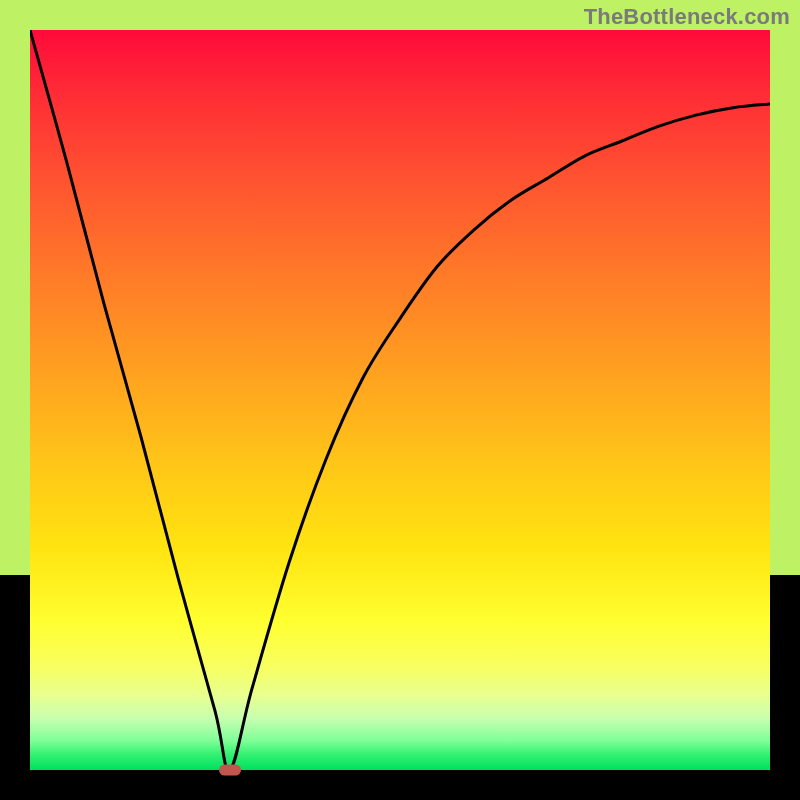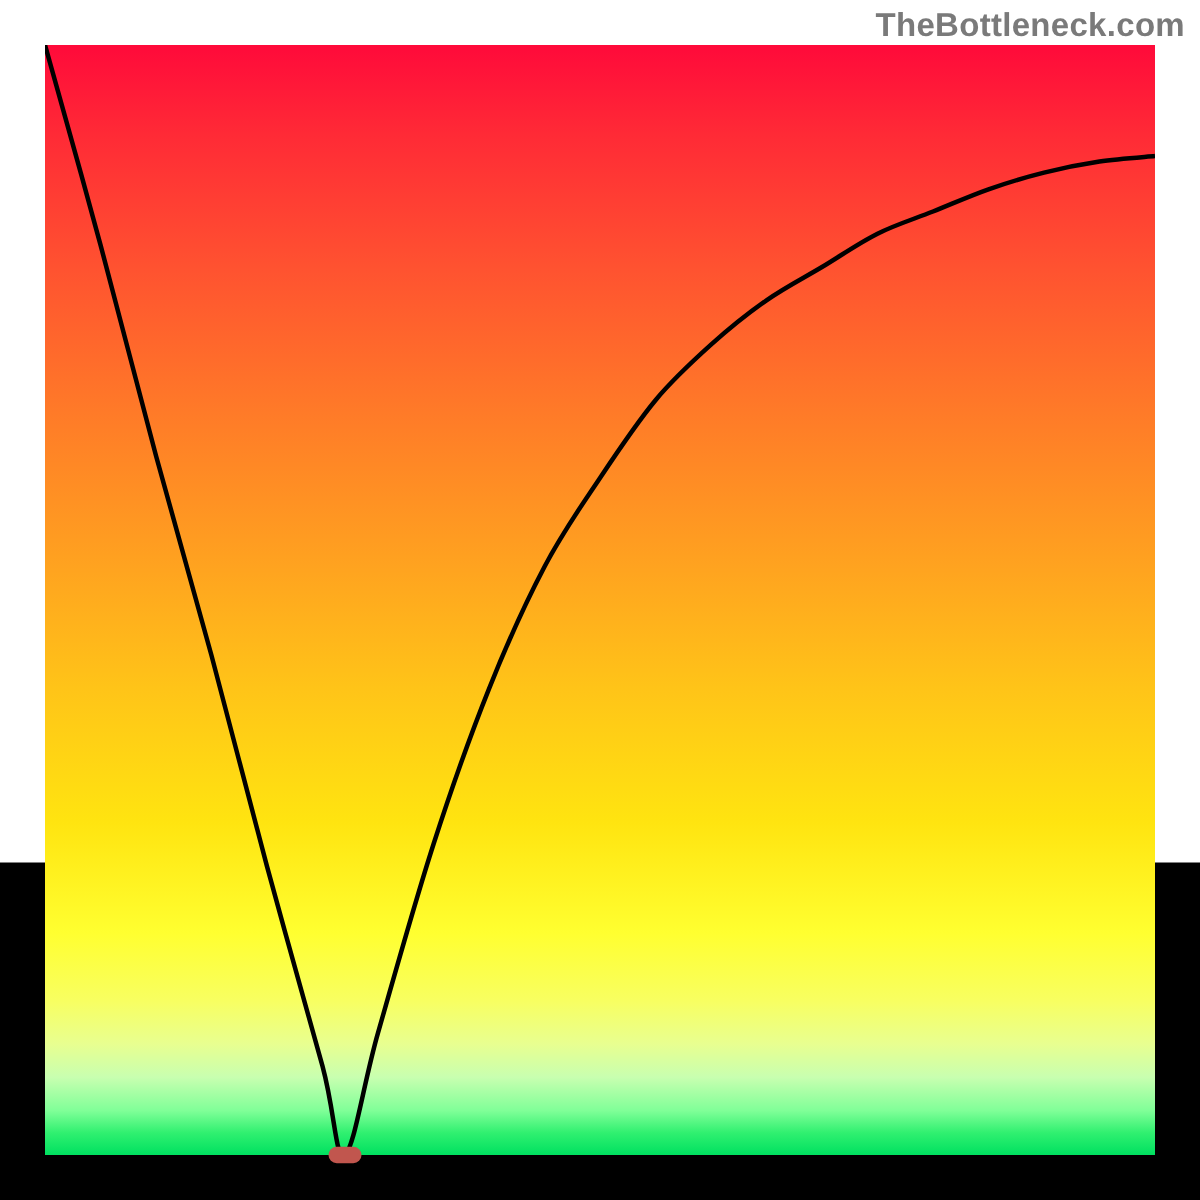--- a/index.html
+++ b/index.html
@@ -9,21 +9,21 @@
     height: 800px;
     background: #000;
     overflow: hidden;
   }
   .frame {
     position: absolute;
     top: 0;
     left: 0;
     width: 800px;
     height: 575px;
-    background: #ffffff;
+    background: #bef264;
     text-decoration: underline;
   }
   .plot-area {
     position: absolute;
     top: 30px;
     left: 30px;
     width: 740px;
     height: 740px;
     background: linear-gradient(to bottom,
       #ff0a3a 0%,

